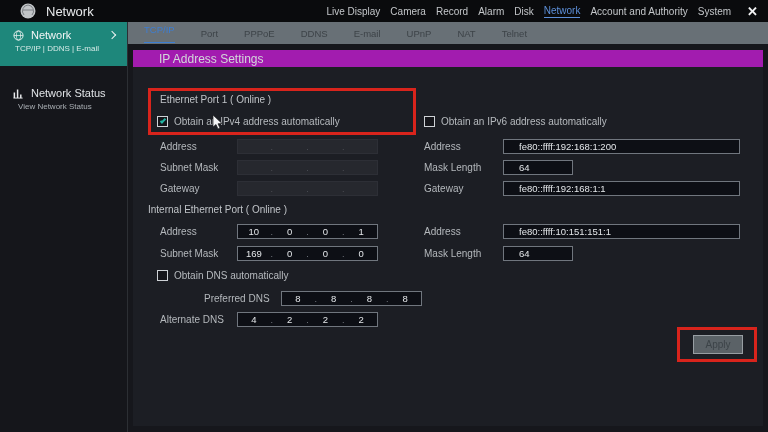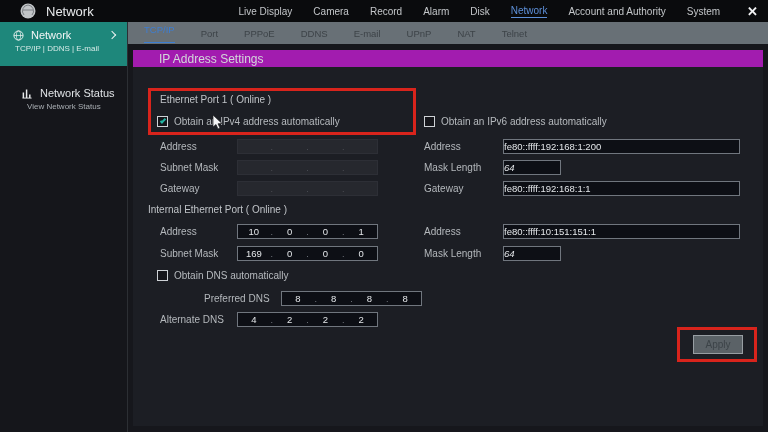--- a/index.html
+++ b/index.html
@@ -5,21 +5,21 @@
   * { margin:0; padding:0; box-sizing:border-box; }
   html,body { width:768px; height:432px; overflow:hidden; background:#000; }
   body { font-family:"Liberation Sans", sans-serif; }
   #screen { position:relative; width:768px; height:432px; background:#121317; overflow:hidden; }
 
   
   .topbar { position:absolute; left:0; top:0; width:768px; height:22px; background:#0a0b0d;
             display:flex; align-items:center; padding:0 10px; }
   .logo { width:16px; height:16px; margin-left:10px; flex:0 0 auto; }
   .app-title { color:#e8eaec; font-size:13px; margin-left:10px; }
-  .topmenu { margin-left:auto; display:flex; align-items:center; gap:21px; }
+  .topmenu { margin-left:auto; display:flex; align-items:center; gap:10px; }
   .topmenu .mi { color:#c3c6c9; font-size:10px; white-space:nowrap; cursor:default; }
   .topmenu .mi.active { color:#5d8fd8; border-bottom:1px solid #5d8fd8; padding-bottom:1px; }
   .close-x { color:#f2f3f4; font-size:13px; font-weight:bold; margin-left:6px; }
 
   
   .tabbar { position:absolute; left:128px; top:22px; width:640px; height:22px; background:#687076;
             display:flex; align-items:center; padding-left:16px; gap:26px; }
   .tab { color:#3d4348; font-size:9.5px; white-space:nowrap; }
   .tab.active { color:#3e7ed2; border-bottom:1px solid #3e7ed2; padding-bottom:7px; }
 
@@ -28,21 +28,21 @@
              border-right:1px solid #2c2f34; }
   .side-item { position:relative; }
   .side-item.active { background:#1e877b; height:44px; }
   .si-main { display:flex; align-items:center; padding:7px 8px 0 13px; }
   .si-label { color:#f2f5f5; font-size:11px; margin-left:7px; }
   .side-item:not(.active) .si-label { color:#dfe2e5; }
   .si-sub { font-size:8px; color:#d6eae7; padding-left:15px; margin-top:3px; }
   .side-item:not(.active) .si-sub { color:#a9aeb3; padding-left:18px; }
   .chev { margin-left:auto; margin-right:4px; width:6px; height:6px; border-right:1.5px solid #eef4f3;
           border-top:1.5px solid #eef4f3; transform:rotate(45deg); }
-  .side-item.status { margin-top:14px;margin-left:9px; }
+  .side-item.status { margin-top:14px; }
 
   
   .main { position:absolute; left:128px; top:44px; width:640px; height:388px; background:#16171c; }
   .panel { position:absolute; left:5px; top:6px; width:630px; height:376px; background:#1c1e24; }
   .panel-header { height:17px; background:#a21caf; color:#d3d7da; font-size:12px;
                   display:flex; align-items:center; padding-left:26px; }
 
   .sec-title { position:absolute; color:#c0c4c8; font-size:10px; }
   .cbrow { position:absolute; display:flex; align-items:center; gap:6px; }
   .cbox { width:11px; height:11px; border:1px solid #ced2d6; background:rgba(0,0,0,0.25); position:relative; flex:0 0 auto; }
@@ -56,23 +56,23 @@
   .frow.lcol { left:32px; } .frow.lcol .flabel { width:77px; }
   .frow.rcol { left:296px; } .frow.rcol .flabel { width:79px; }
 
   .ipbox { height:15px; width:141px; display:flex; align-items:center;
            background:#0d0f15; border:1px solid #70767e; }
   .ipbox .oct { flex:1; text-align:center; color:#e4e7ea; font-size:9.5px; }
   .ipbox .dot { color:#787d84; font-size:9px; width:4px; text-align:center; flex:0 0 auto; }
   .ipbox.disabled { background:#26282e; border:1px solid #2d2f36; }
   .ipbox.disabled .dot { color:#4e5157; }
 
-  .txtbox { height:15px; display:flex; align-items:center; padding-left:0;
+  .txtbox { height:15px; display:flex; align-items:center; padding-left:15px;
             background:#0d0f15; border:1px solid #70767e; color:#e4e7ea; font-size:9.5px; white-space:nowrap; }
-  .txtbox.wide { width:237px; } .txtbox.short { width:58px;font-style:italic; }
+  .txtbox.wide { width:237px; } .txtbox.short { width:70px; }
 
   .apply-btn { position:absolute; left:565px; top:291px; width:50px; height:19px;
                background:#5b6267; border:1px solid #989ea3; color:#3c4348; font-size:10px;
                display:flex; align-items:center; justify-content:center; }
 
   .redbox { position:absolute; border:3px solid #d8241c; pointer-events:none; }
   .redbox.r1 { left:20px; top:44px; width:268px; height:47px; }
   .redbox.r2 { left:549px; top:283px; width:80px; height:35px; }
 
   .cursor { position:absolute; left:84px; top:71px; width:12px; height:16px; pointer-events:none; }

